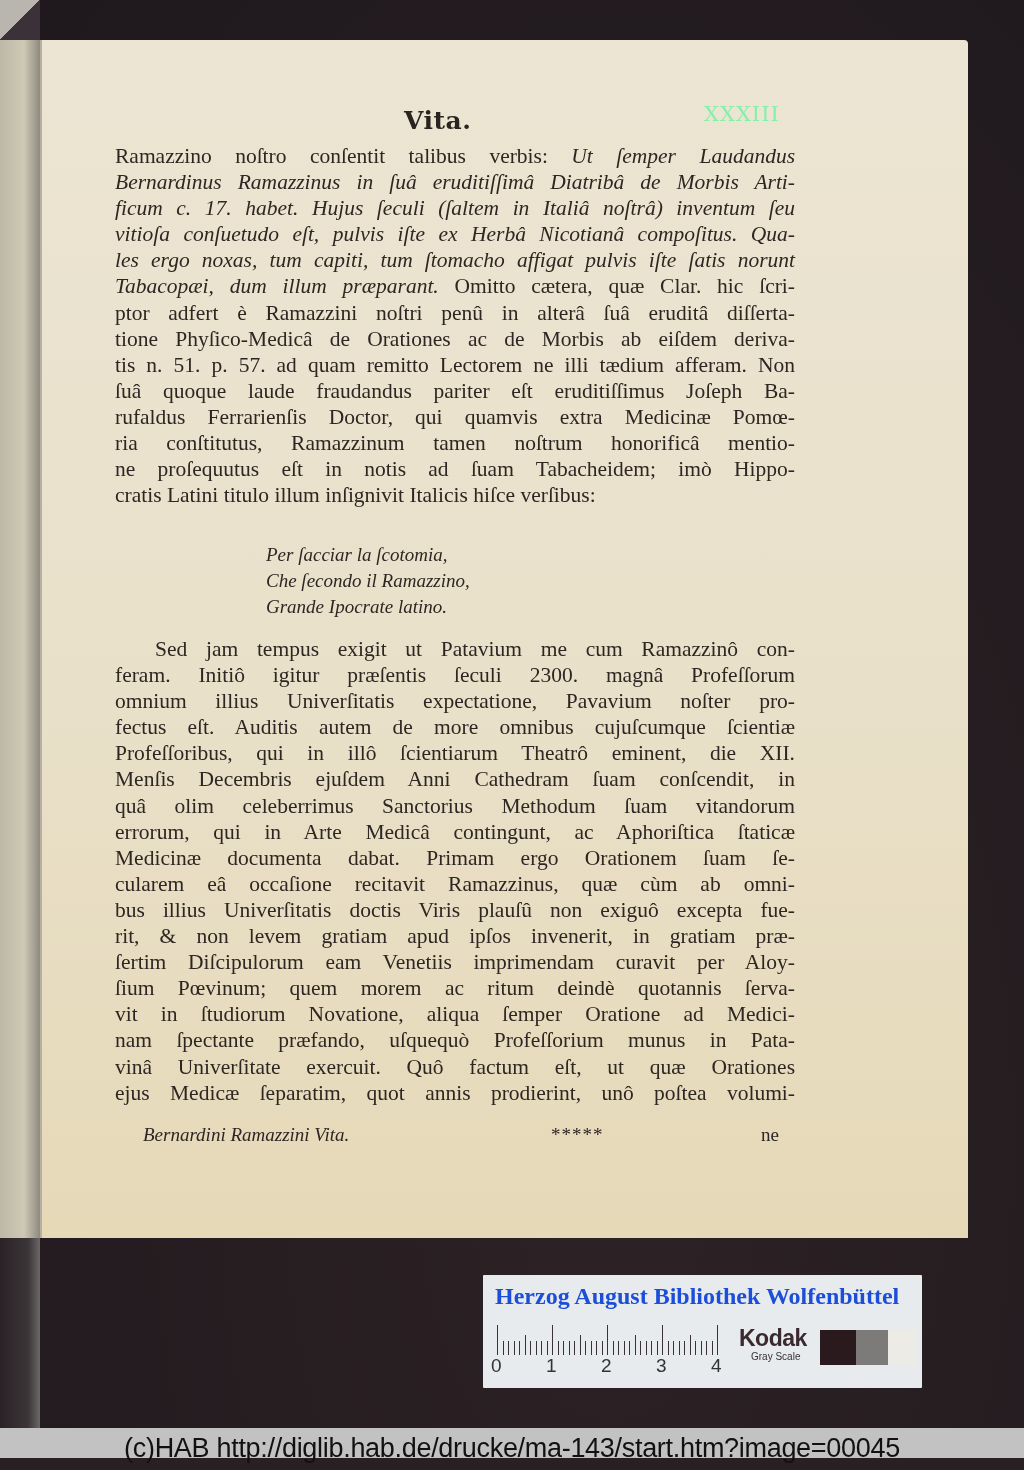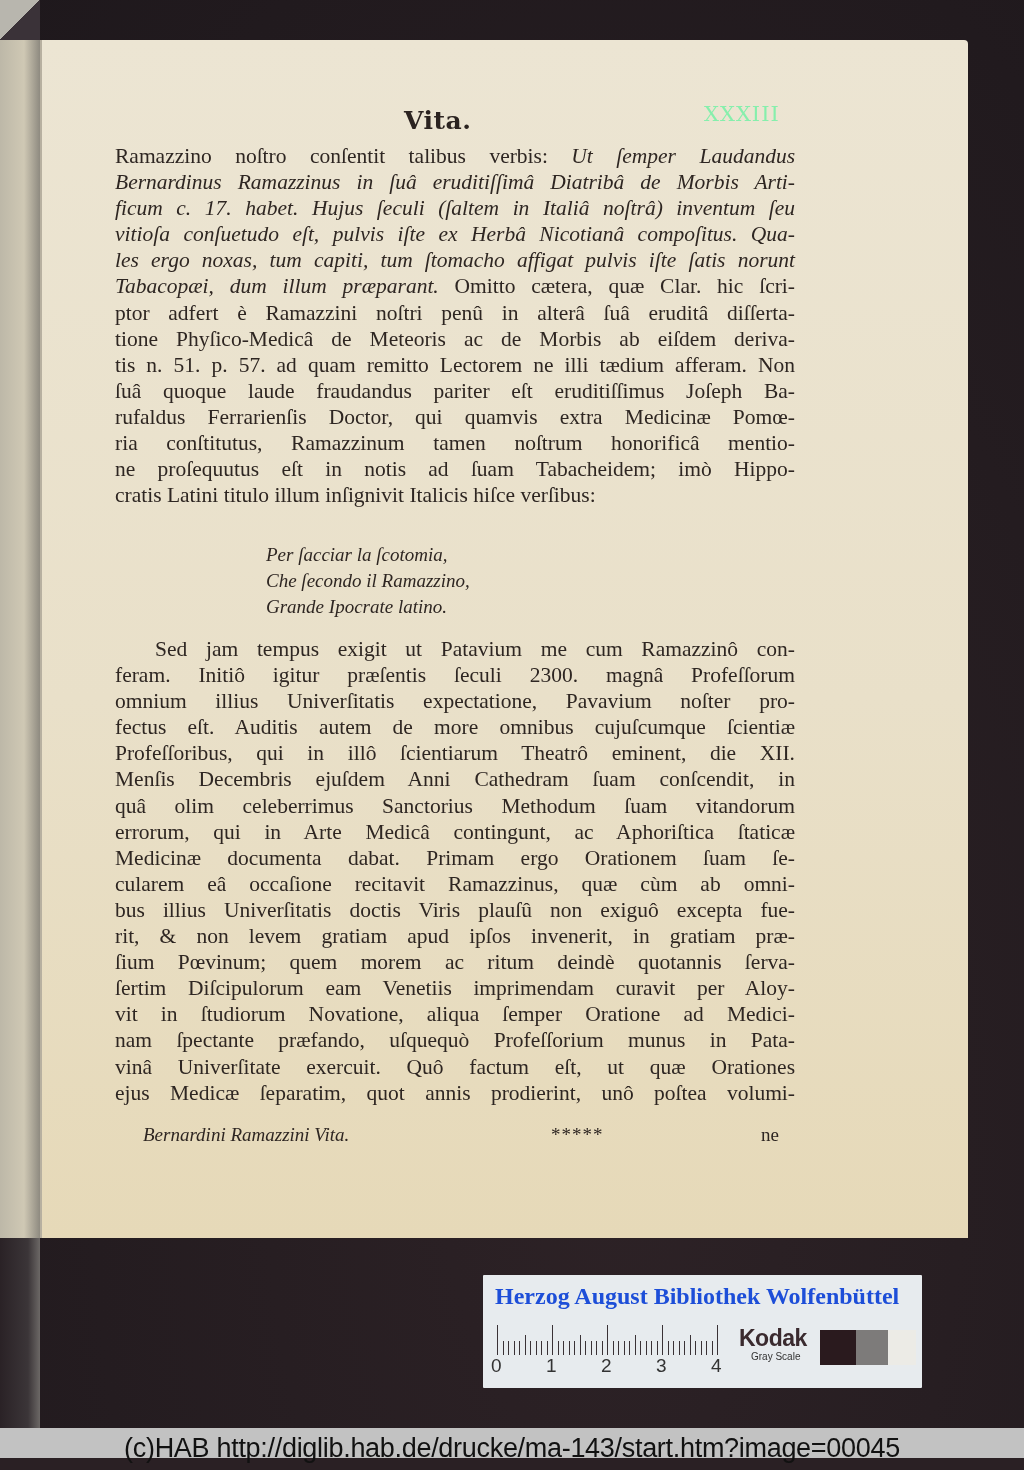--- a/index.html
+++ b/index.html
@@ -107,21 +107,21 @@
 <div class="page-number">XXXIII</div>
 
 <div class="text-block" style="top:143px;">
   <div class="line"><span>Ramazzino noſtro conſentit talibus verbis: </span><span class="it">Ut ſemper Laudandus</span></div>
   <div class="line"><span class="it">Bernardinus Ramazzinus in ſuâ eruditiſſimâ Diatribâ de Morbis Arti-</span></div>
   <div class="line"><span class="it">ficum c. 17. habet. Hujus ſeculi (ſaltem in Italiâ noſtrâ) inventum ſeu</span></div>
   <div class="line"><span class="it">vitioſa conſuetudo eſt, pulvis iſte ex Herbâ Nicotianâ compoſitus. Qua-</span></div>
   <div class="line"><span class="it">les ergo noxas, tum capiti, tum ſtomacho affigat pulvis iſte ſatis norunt</span></div>
   <div class="line"><span class="it">Tabacopæi, dum illum præparant.</span><span> Omitto cætera, quæ Clar. hic ſcri-</span></div>
   <div class="line">ptor adfert è Ramazzini noſtri penû in alterâ ſuâ eruditâ diſſerta-</div>
-  <div class="line">tione Phyſico-Medicâ de Meteoris ac de Morbis ab eiſdem deriva-</div>
+  <div class="line">tione Phyſico-Medicâ de Orationes ac de Morbis ab eiſdem deriva-</div>
   <div class="line">tis n. 51. p. 57. ad quam remitto Lectorem ne illi tædium afferam. Non</div>
   <div class="line">ſuâ quoque laude fraudandus pariter eſt eruditiſſimus Joſeph Ba-</div>
   <div class="line">rufaldus Ferrarienſis Doctor, qui quamvis extra Medicinæ Pomœ-</div>
   <div class="line">ria conſtitutus, Ramazzinum tamen noſtrum honorificâ mentio-</div>
   <div class="line">ne proſequutus eſt in notis ad ſuam Tabacheidem; imò Hippo-</div>
   <div class="line last">cratis Latini titulo illum inſignivit Italicis hiſce verſibus:</div>
 </div>
 
 <div class="verse">
   <div class="vline">Per ſacciar la ſcotomia,</div>
@@ -135,22 +135,22 @@
   <div class="line">omnium illius Univerſitatis expectatione, Pavavium noſter pro-</div>
   <div class="line">fectus eſt. Auditis autem de more omnibus cujuſcumque ſcientiæ</div>
   <div class="line">Profeſſoribus, qui in illô ſcientiarum Theatrô eminent, die XII.</div>
   <div class="line">Menſis Decembris ejuſdem Anni Cathedram ſuam conſcendit, in</div>
   <div class="line">quâ olim celeberrimus Sanctorius Methodum ſuam vitandorum</div>
   <div class="line">errorum, qui in Arte Medicâ contingunt, ac Aphoriſtica ſtaticæ</div>
   <div class="line">Medicinæ documenta dabat. Primam ergo Orationem ſuam ſe-</div>
   <div class="line">cularem eâ occaſione recitavit Ramazzinus, quæ cùm ab omni-</div>
   <div class="line">bus illius Univerſitatis doctis Viris plauſû non exiguô excepta fue-</div>
   <div class="line">rit, &amp; non levem gratiam apud ipſos invenerit, in gratiam præ-</div>
+  <div class="line">ſertim Diſcipulorum eam Venetiis imprimendam curavit per Aloy-</div>
   <div class="line">ſium Pœvinum; quem morem ac ritum deindè quotannis ſerva-</div>
-  <div class="line">ſertim Diſcipulorum eam Venetiis imprimendam curavit per Aloy-</div>
   <div class="line">vit in ſtudiorum Novatione, aliqua ſemper Oratione ad Medici-</div>
   <div class="line">nam ſpectante præfando, uſquequò Profeſſorium munus in Pata-</div>
   <div class="line">vinâ Univerſitate exercuit. Quô factum eſt, ut quæ Orationes</div>
   <div class="line">ejus Medicæ ſeparatim, quot annis prodierint, unô poſtea volumi-</div>
 </div>
 
 <div class="footer-line">
   <span class="sig">Bernardini Ramazzini Vita.</span>
   <span class="stars">*****</span>
   <span class="catch">ne</span>

